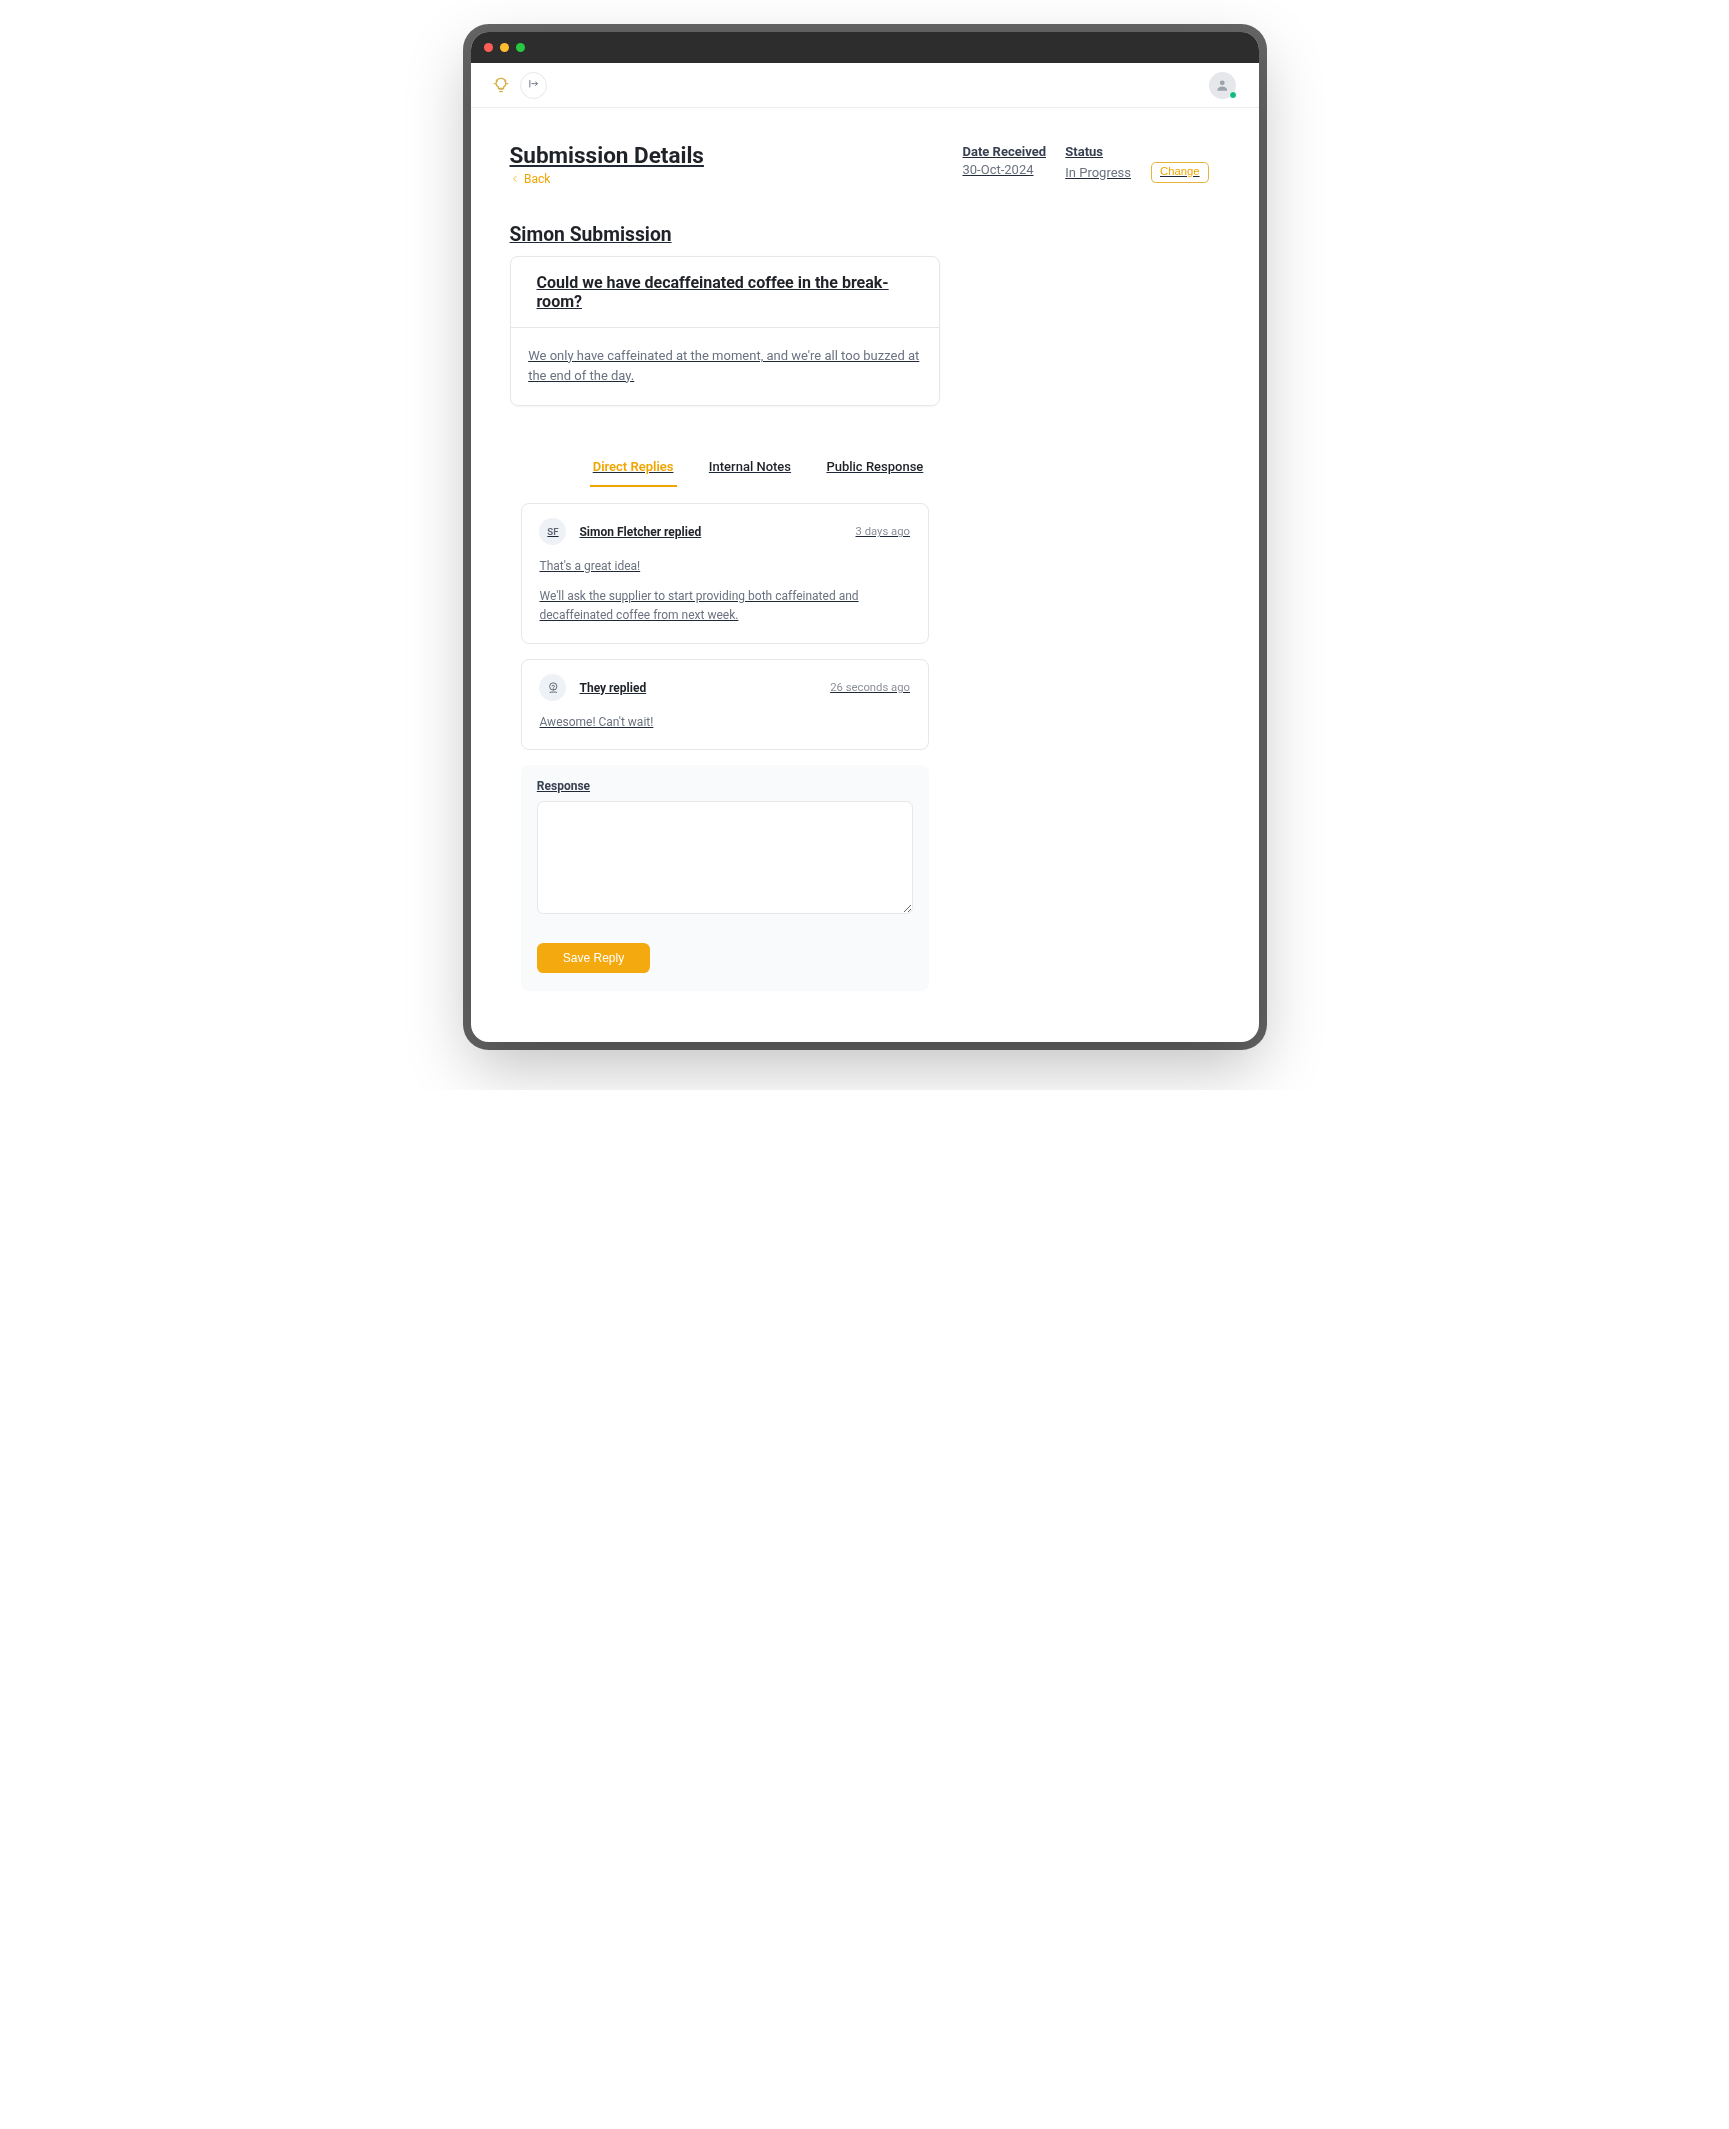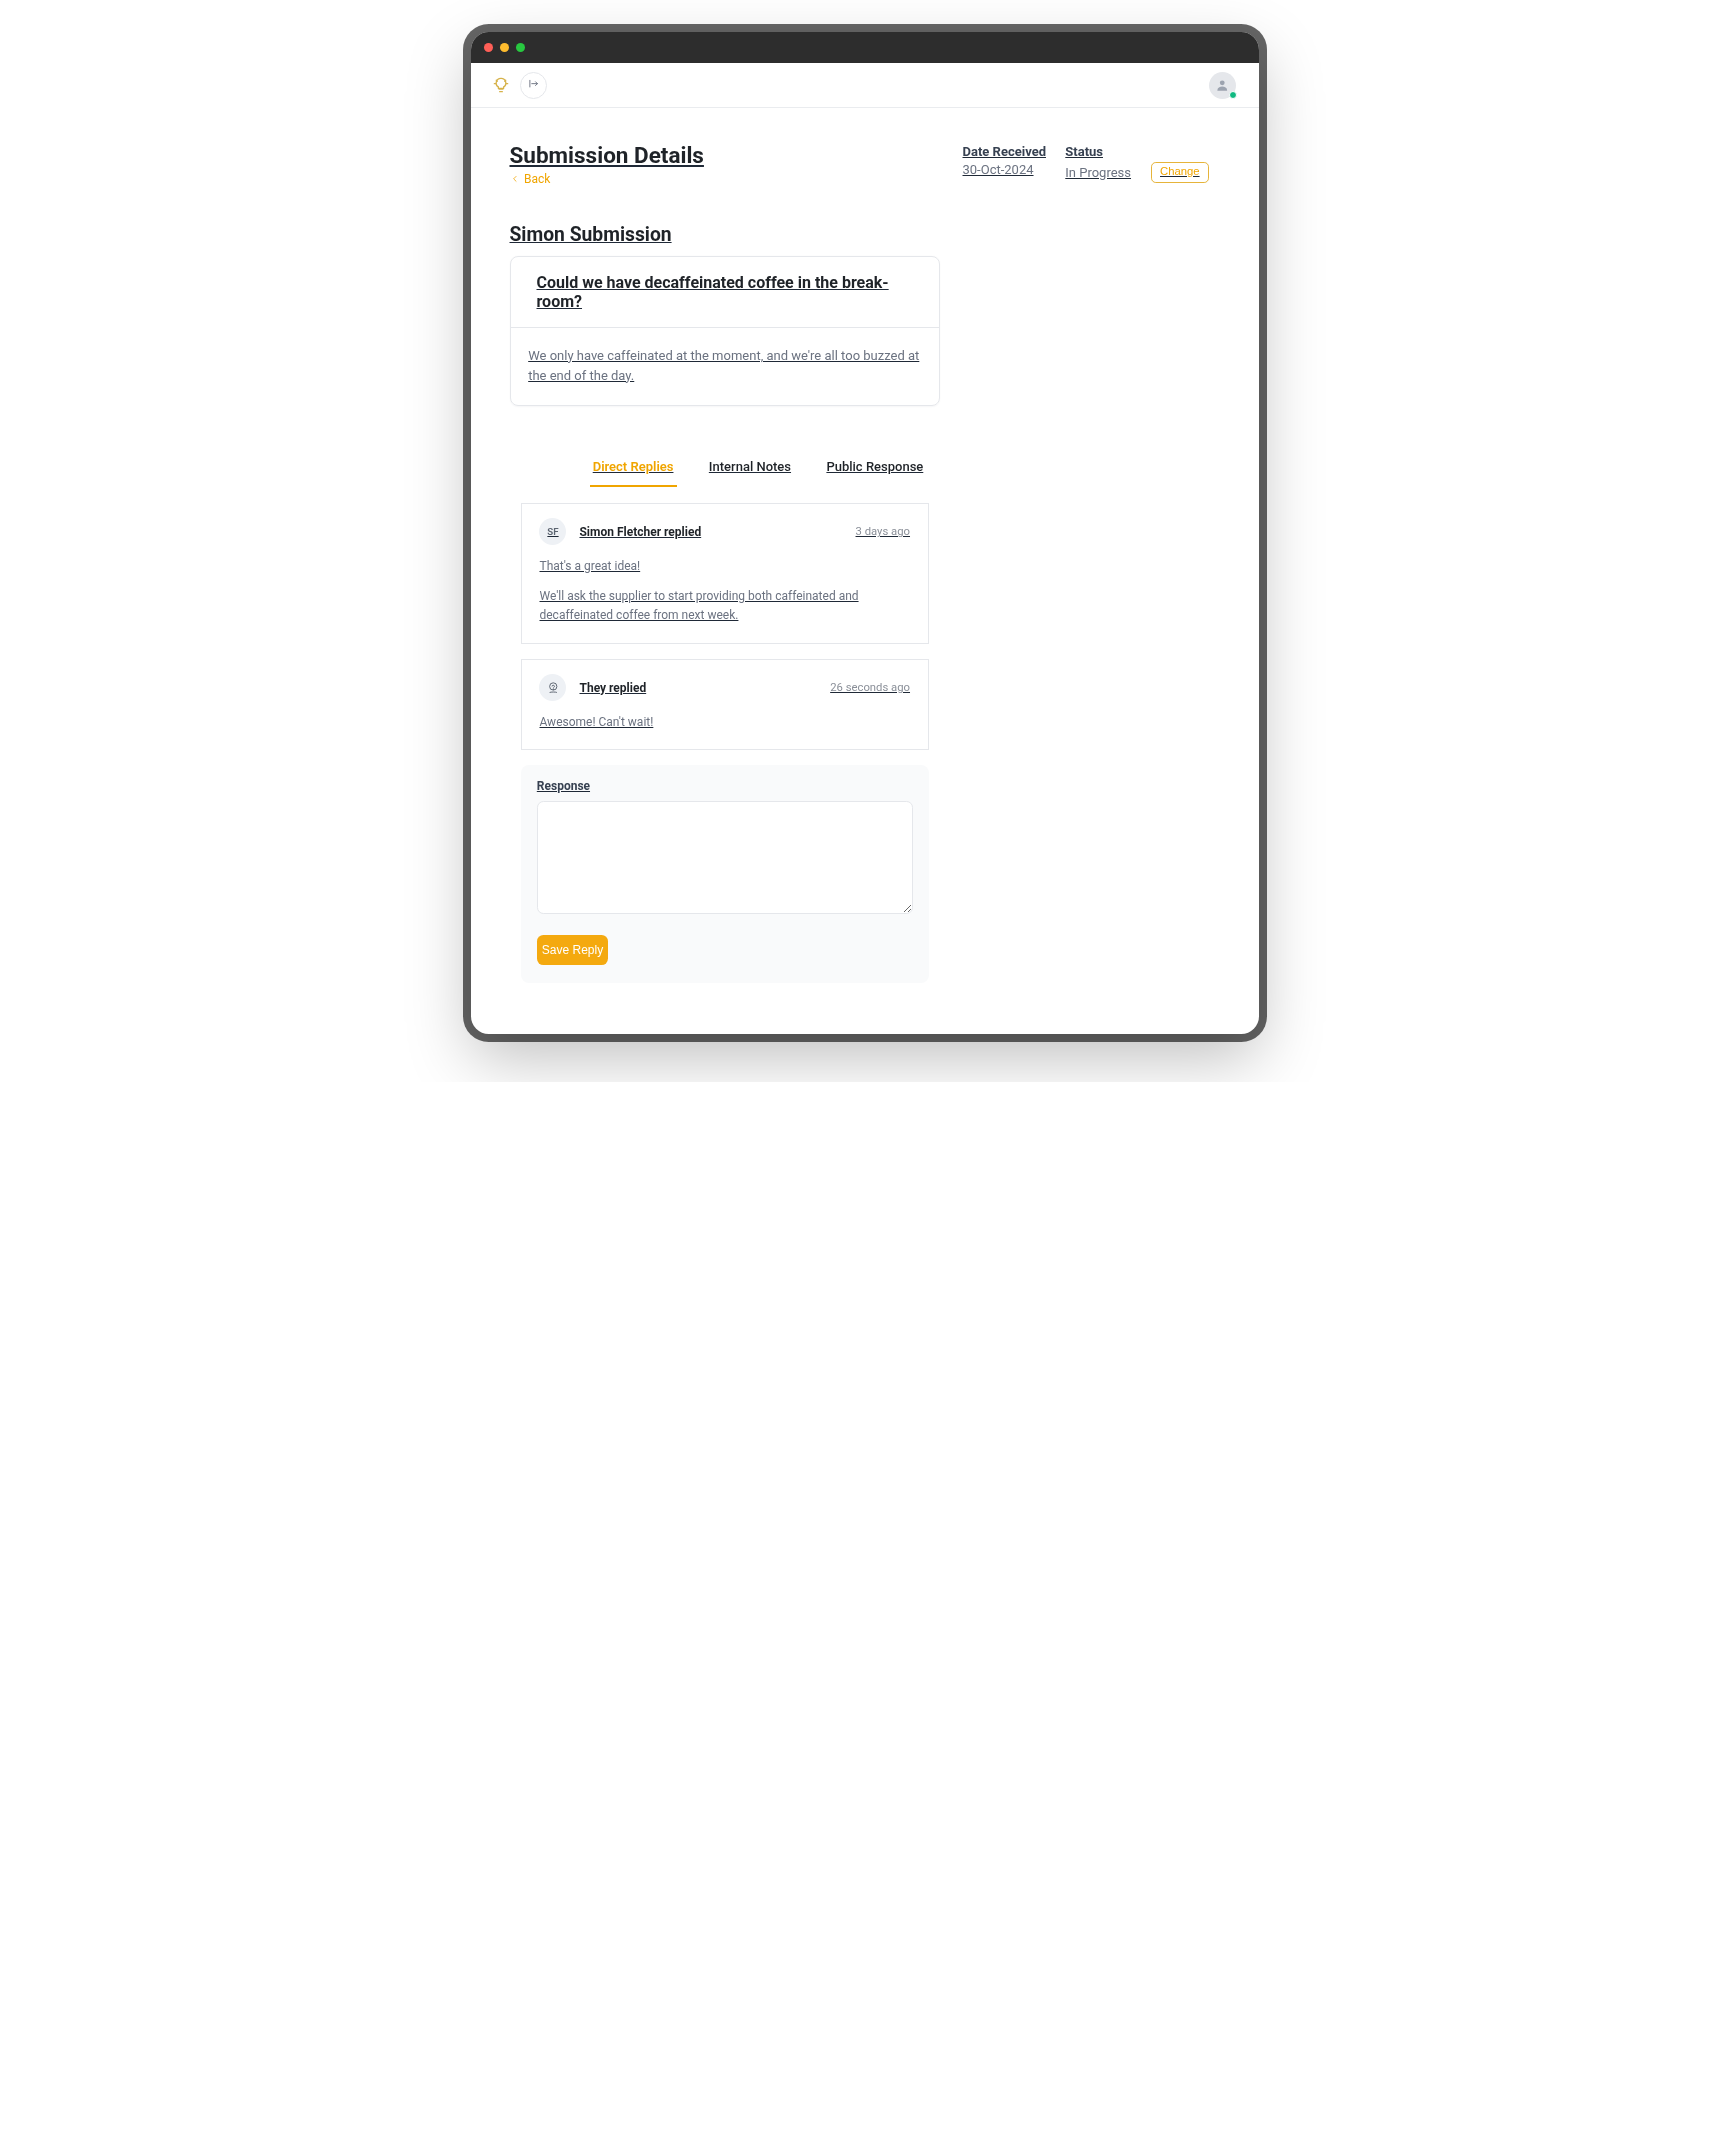--- a/index.html
+++ b/index.html
@@ -128,21 +128,21 @@
   .tab{
     padding:8px 3.2px 11.3px;
     font-size:13px;color:#1f2328;font-weight:500;cursor:pointer;
     border-bottom:2.4px solid transparent;
   }
   .tab.active{color:var(--amber);border-bottom-color:var(--amber);font-weight:600;text-align:center;}
 
   .reply-list{margin-top:14.5px;display:flex;flex-direction:column;gap:14.5px;padding:0 0 0 0;}
   .reply-card{
     border:0.8px solid var(--border);
-    border-radius:0;
+    border-radius:8px;
     padding:14.5px 17.7px 17.7px;
     margin-left:11.3px;margin-right:11.3px;
   }
   .reply-head{display:flex;align-items:center;gap:13px;}
   .reply-avatar{
     width:27px;height:27px;border-radius:50%;
     background:#eef1f5;color:#5b6470;
     display:flex;align-items:center;justify-content:center;
     font-size:9.7px;font-weight:600;
   }
@@ -158,23 +158,23 @@
     border-radius:8px;
     padding:14.5px 16px 17.7px;
   }
   .response-box .lbl{font-weight:700;color:#374151;margin-bottom:8px;font-size:12px;}
   .response-box textarea{
     width:100%;height:113px;resize:vertical;
     border:0.8px solid var(--border);border-radius:6.4px;background:#fff;
     padding:8px;font:inherit;
   }
   .save-btn{
-    margin-top:18px;
+    margin-top:26px;
     background:#f4a90f;color:#fff;border:none;
-    padding:8px 5px;border-radius:6.4px;font-size:12px;font-weight:500;cursor:pointer;
+    padding:8px 26px;border-radius:6.4px;font-size:12px;font-weight:500;cursor:pointer;
   }
 </style>
 </head>
 <body>
 
 <div class="device-frame">
 
   <div class="titlebar">
     <span class="traffic-dot red"></span>
     <span class="traffic-dot yellow"></span>

